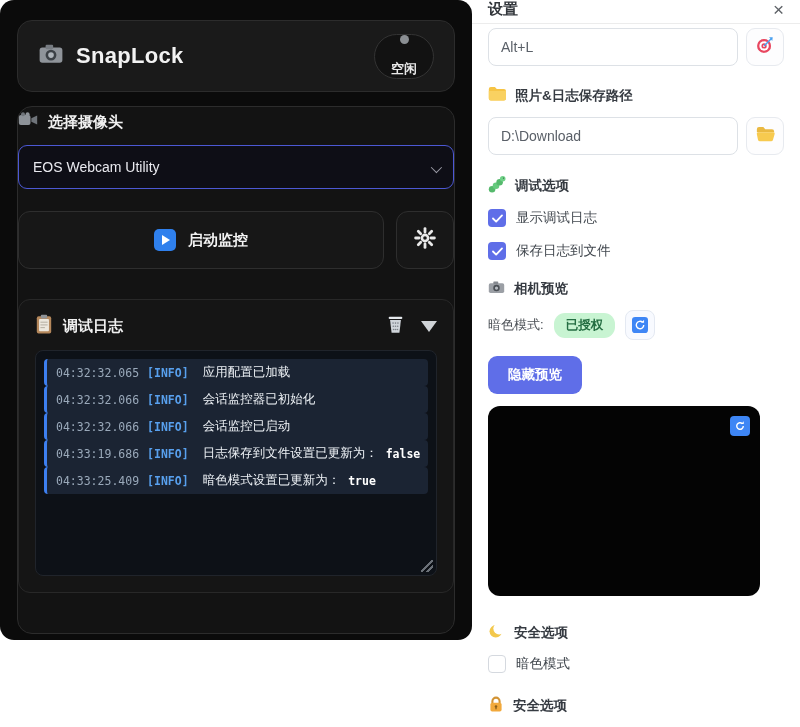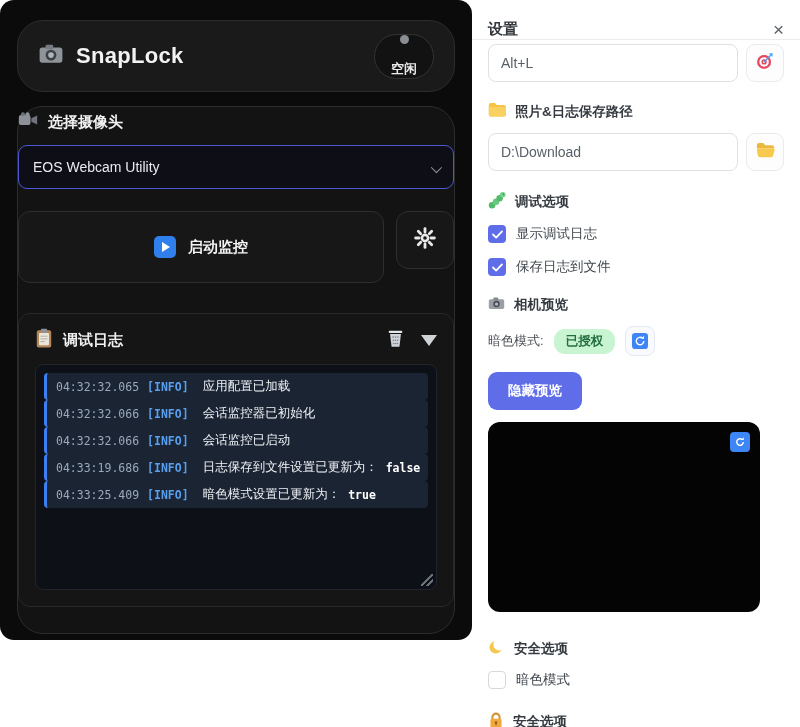--- a/index.html
+++ b/index.html
@@ -1,39 +1,39 @@
 <!DOCTYPE html>
 <html><head>
 <meta charset="utf-8">
 <style>
   * { margin:0; padding:0; box-sizing:border-box; }
   html,body { width:800px; height:727px; background:#ffffff; font-family:"Liberation Sans",sans-serif; overflow:hidden; }
   .stage { position:relative; width:800px; height:727px; }
 
   
   .app { position:absolute; left:0; top:0; width:472px; height:640px; background:#0b0b0b; border-radius:14px; padding:20px 17px; }
-  .card { background:#181818; border:1px solid #2c2c2c; border-radius:26px; }
+  .card { background:#181818; border:1px solid #2c2c2c; border-radius:15px; }
 
   .app-header { display:flex; align-items:center; justify-content:space-between; height:72px; padding:0 20px; background:#1a1a1a; }
   .brand { display:flex; align-items:center; gap:12px; }
   .brand-title { color:#f2f2f2; font-size:22px; font-weight:bold; letter-spacing:.3px; }
   .status-pill { display:flex; align-items:center; gap:16px; background:#121212; border:1px solid #333; border-radius:999px; padding:0 16px;flex-direction:column; }
   .status-dot { width:9px; height:9px; border-radius:50%; background:#8b8f93; }
   .status-text { color:#e8e8e8; font-size:13px; font-weight:bold; }
 
   .main-card { margin-top:14px; height:528px; background:#131313; }
   .section-row { display:flex; align-items:center; gap:10px; margin:4px 0 12px 0; }
   .section-label { color:#f0f0f0; font-size:15px; font-weight:bold; }
 
   .select { position:relative; display:flex; align-items:center; height:44px; background:#0e0e16; border:1.5px solid #4c58d4; border-radius:9px; padding:0 14px; cursor:pointer; }
   .select-value { color:#e9e9ef; font-size:14px; }
   .select-caret { position:absolute; right:14px; top:19px; width:8px; height:8px; border-right:1.6px solid #9b9ba6; border-bottom:1.6px solid #9b9ba6; transform:rotate(45deg) translateY(-2px); }
 
   .btn-row { display:flex; gap:12px; margin:22px 0 0 0; }
-  .start-btn { flex:1; display:flex; align-items:center; justify-content:center; gap:12px; height:72px; background:#171717; border:1px solid #2e2e2e; border-radius:12px; cursor:pointer; }
+  .start-btn { flex:1; display:flex; align-items:center; justify-content:center; gap:12px; height:58px; background:#171717; border:1px solid #2e2e2e; border-radius:12px; cursor:pointer; }
   .start-label { color:#f3f3f3; font-size:15px; font-weight:bold; }
   .play-chip { width:22px; height:22px; background:#2f80ed; border-radius:5px; display:flex; align-items:center; justify-content:center; }
   .play-tri { width:0; height:0; border-left:8px solid #fff; border-top:5px solid transparent; border-bottom:5px solid transparent; margin-left:2px; }
   .gear-btn { width:58px; height:58px; background:#171717; border:1px solid #2e2e2e; border-radius:12px; display:flex; align-items:center; justify-content:center; cursor:pointer; }
 
   .log-card { margin-top:30px; background:#151515; border:1px solid #282828; border-radius:12px; padding:14px 16px 16px 16px; }
   .log-head { display:flex; align-items:center; justify-content:space-between; margin-bottom:12px; }
   .log-head-left { display:flex; align-items:center; gap:10px; }
   .log-head-right { display:flex; align-items:center; gap:16px; }
   .tri-down { width:0; height:0; border-left:8px solid transparent; border-right:8px solid transparent; border-top:11px solid #cfd3d7; cursor:pointer; }
@@ -42,21 +42,21 @@
   .log-entry { display:flex; align-items:center; gap:8px; background:#1b2433; border-left:3px solid #3d7ff0; border-radius:4px; padding:5px 9px; font-family:"DejaVu Sans Mono",monospace; font-size:11.5px; white-space:nowrap; }
   .log-time { color:#9aa9ba; }
   .log-level { color:#58a0ee; font-weight:bold; }
   .log-msg { color:#eef2f6; font-size:12.5px; margin-left:6px; }
   .log-val { color:#ffffff; font-weight:bold; }
   .resize-handle { position:absolute; right:3px; bottom:3px; width:12px; height:12px; background:
      linear-gradient(135deg, transparent 0 45%, #6a7077 45% 55%, transparent 55% 70%, #6a7077 70% 80%, transparent 80%); cursor:nwse-resize; }
 
   
   .settings { position:absolute; left:472px; top:0; width:328px; height:727px; background:#ffffff; }
-  .settings-header { display:flex; align-items:flex-end; justify-content:space-between; height:40px; padding:0 16px; border-bottom:1px solid #ececec; }
+  .settings-header { display:flex; align-items:flex-start; justify-content:space-between; height:24px; padding:0 16px; border-bottom:1px solid #ececec; }
   .settings-title { font-size:15px; font-weight:bold; color:#33373c; }
   .close-x { font-size:19px; color:#5f6368; cursor:pointer; line-height:1; }
   .settings-body { padding:2px 16px 12px 16px; }
 
   .field-row { display:flex; align-items:center; gap:8px; }
   .text-input { flex:1; height:38px; border:1px solid #dde1e6; border-radius:8px; padding:0 12px; font-size:14px; color:#5a6068; background:#fff; font-family:"Liberation Sans",sans-serif; outline:none; }
   .icon-btn { width:38px; height:38px; background:#fdfdfe; border:1px solid #e7eaef; border-radius:9px; display:flex; align-items:center; justify-content:center; cursor:pointer; }
 
   .sec-head { display:flex; align-items:center; gap:9px; margin:20px 0 12px 0;text-align:center; }
   .sec-label { font-size:13.5px; font-weight:bold; color:#363b42; }

